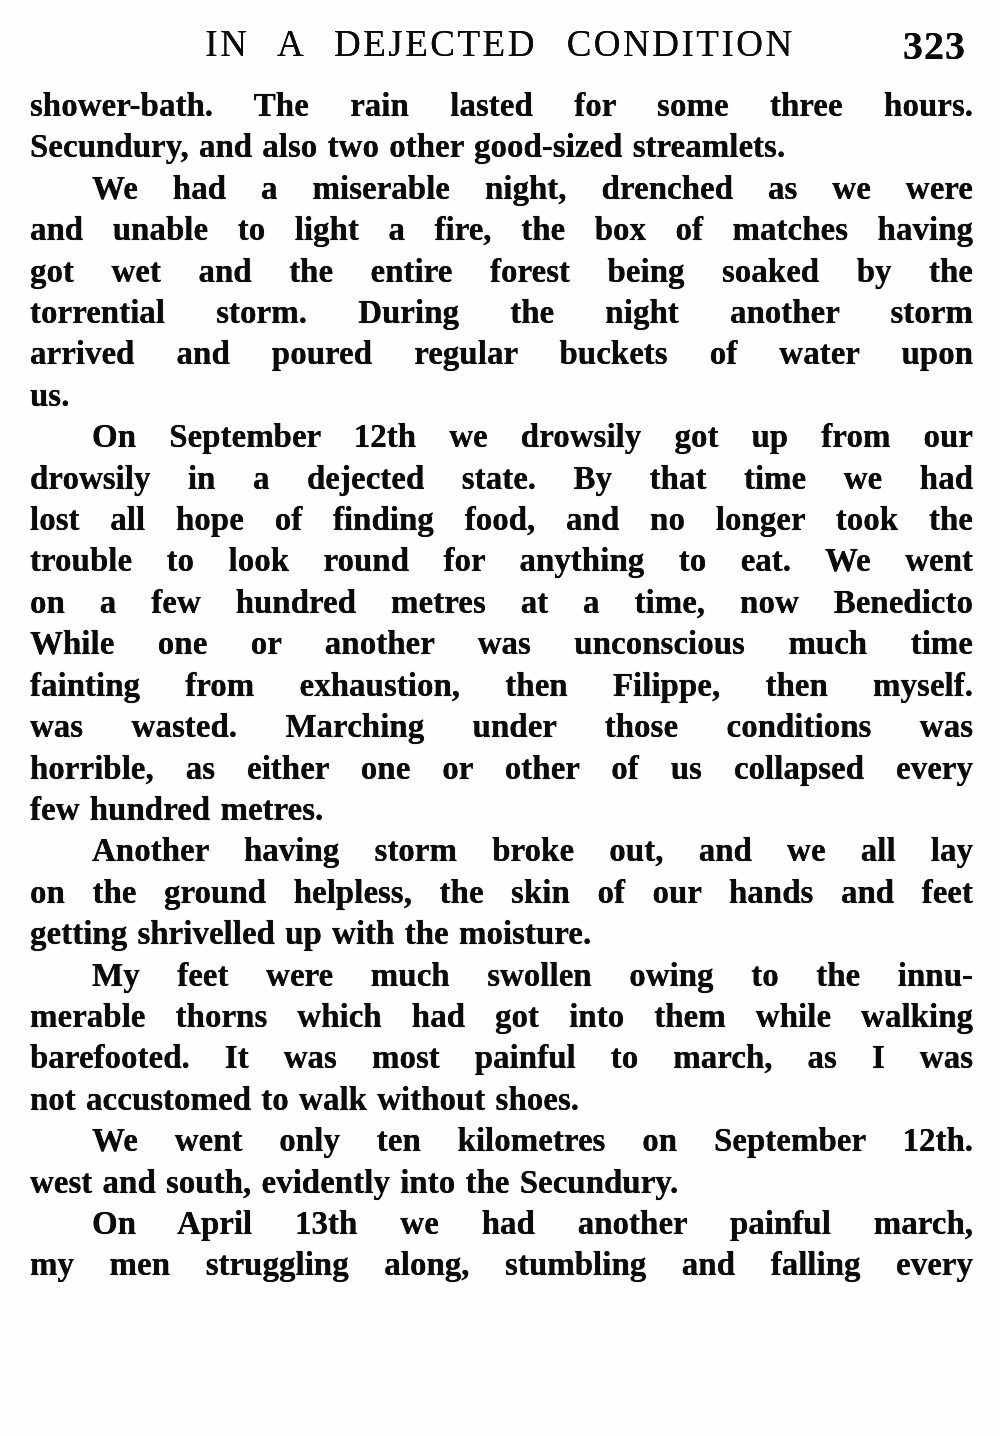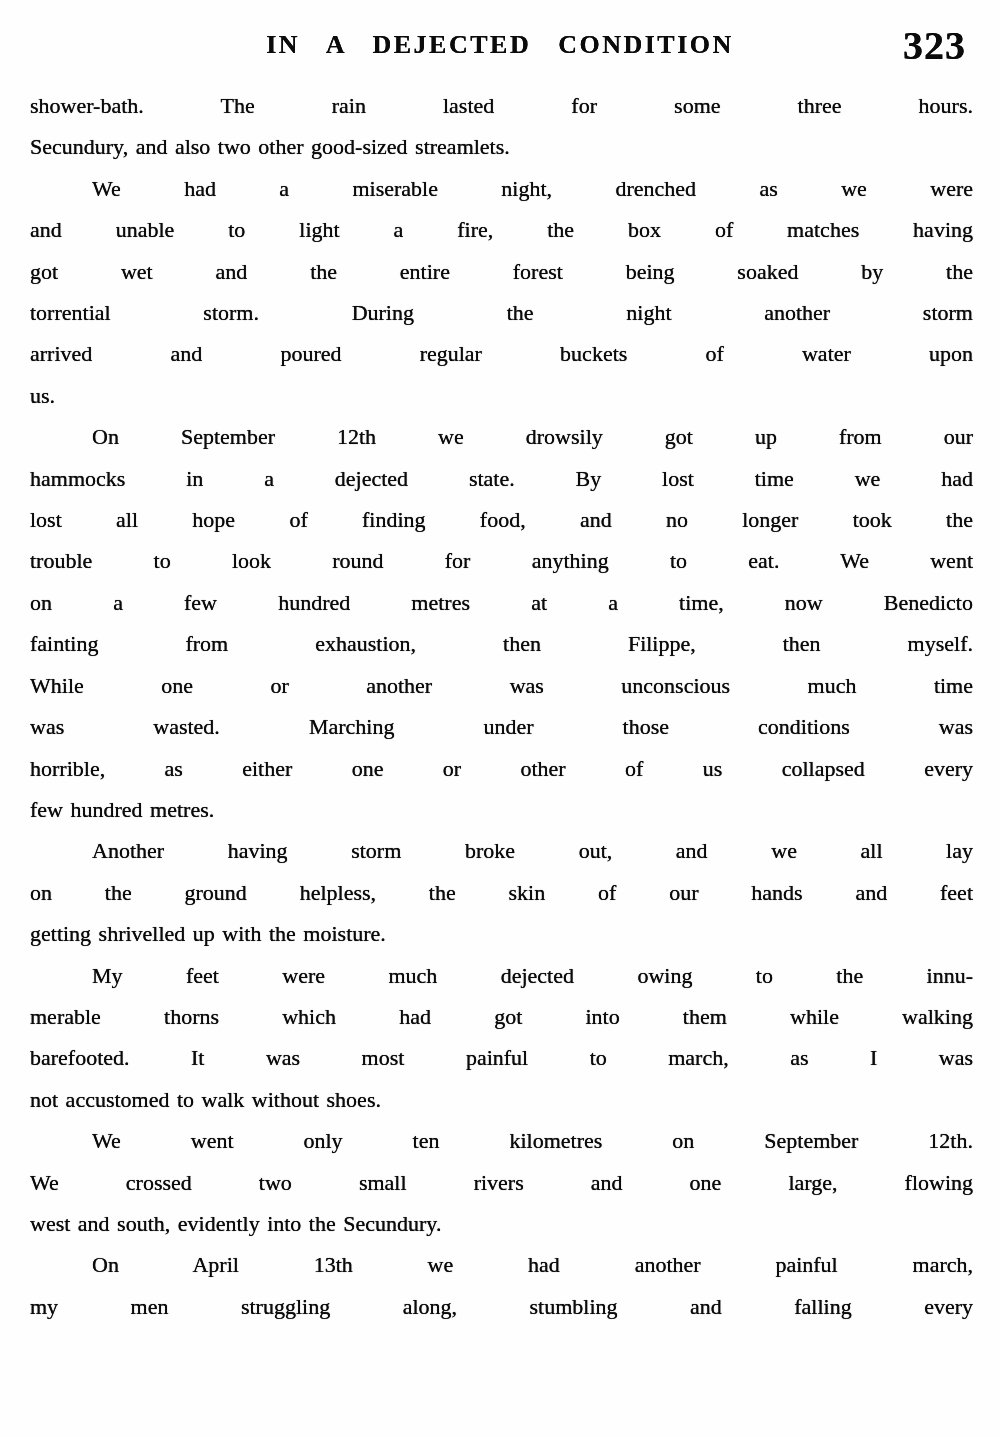--- a/index.html
+++ b/index.html
@@ -16,51 +16,51 @@
     font-family: "Liberation Serif", "DejaVu Serif", serif;
     overflow: hidden;
     box-sizing: border-box;
   }
   .running-head {
     position: absolute;
     top: 22px;
     left: 0;
     right: 0;
     text-align: center;
-    font-size: 26px;
-    font-weight: 700;
+    font-size: 37px;
+    font-weight: 400;
     letter-spacing: 2.5px;
     word-spacing: 18px;
     text-shadow: 0 0 0.6px #000;
     white-space: nowrap;
-    margin-top: 8px;
   }
   .page-number {
     position: absolute;
     top: 22px;
     right: 34px;
     font-size: 40px;
     font-weight: 700;
     letter-spacing: 1px;
     text-shadow: 0 0 0.6px #000;
   }
   .text-block {
     position: absolute;
     top: 85px;
     left: 30px;
     right: 27px;
   }
   .line {
-    font-size: 22px;
+    font-size: 33px;
     line-height: 41.4px;
     text-align: justify;
     text-align-last: justify;
     word-spacing: 2px;
     text-shadow: 0 0 0.7px #000;
     white-space: normal;
+    font-weight: bold;
   }
   .line.last {
     text-align-last: left;
   }
   .line.first-indent {
     text-indent: 62px;
   }
 </style>
 </head>
 <body>
@@ -76,44 +76,43 @@
       <div>
         <div class="line first-indent">We had a miserable night, drenched as we were</div>
         <div class="line">and unable to light a fire, the box of matches having</div>
         <div class="line">got wet and the entire forest being soaked by the</div>
         <div class="line">torrential storm.  During the night another storm</div>
         <div class="line">arrived and poured regular buckets of water upon</div>
         <div class="line last">us.</div>
       </div>
       <div>
         <div class="line first-indent">On September 12th we drowsily got up from our</div>
-        <div class="line">hammocks in a dejected state.  By lost time we had</div>
+        <div class="line">drowsily in a dejected state.  By that time we had</div>
         <div class="line">lost all hope of finding food, and no longer took the</div>
         <div class="line">trouble to look round for anything to eat.  We  went</div>
         <div class="line">on a few hundred metres at a time, now Benedicto</div>
+        <div class="line">While one or another was unconscious much time</div>
         <div class="line">fainting from exhaustion, then Filippe, then myself.</div>
-        <div class="line">While one or another was unconscious much time</div>
         <div class="line">was wasted.  Marching under those conditions was</div>
         <div class="line">horrible, as either one or other of us collapsed every</div>
         <div class="line last">few hundred metres.</div>
       </div>
       <div>
         <div class="line first-indent">Another having storm broke out, and we all lay</div>
         <div class="line">on the ground helpless, the skin of our hands and feet</div>
         <div class="line last">getting shrivelled up with the moisture.</div>
       </div>
       <div>
-        <div class="line first-indent">My feet were much dejected owing to the innu-</div>
+        <div class="line first-indent">My feet were much swollen owing to the innu-</div>
         <div class="line">merable thorns which had got into them while walking</div>
         <div class="line">barefooted.  It was most painful to march, as I was</div>
         <div class="line last">not accustomed to walk without shoes.</div>
       </div>
       <div>
         <div class="line first-indent">We went only ten kilometres on September 12th.</div>
-        <div class="line">We crossed two small rivers and one large, flowing</div>
         <div class="line last">west and south, evidently into the Secundury.</div>
       </div>
       <div>
         <div class="line first-indent">On April 13th we had another painful march,</div>
         <div class="line">my men struggling along, stumbling and falling every</div>
       </div>
     </div>
 </div>
 
 </body></html>

